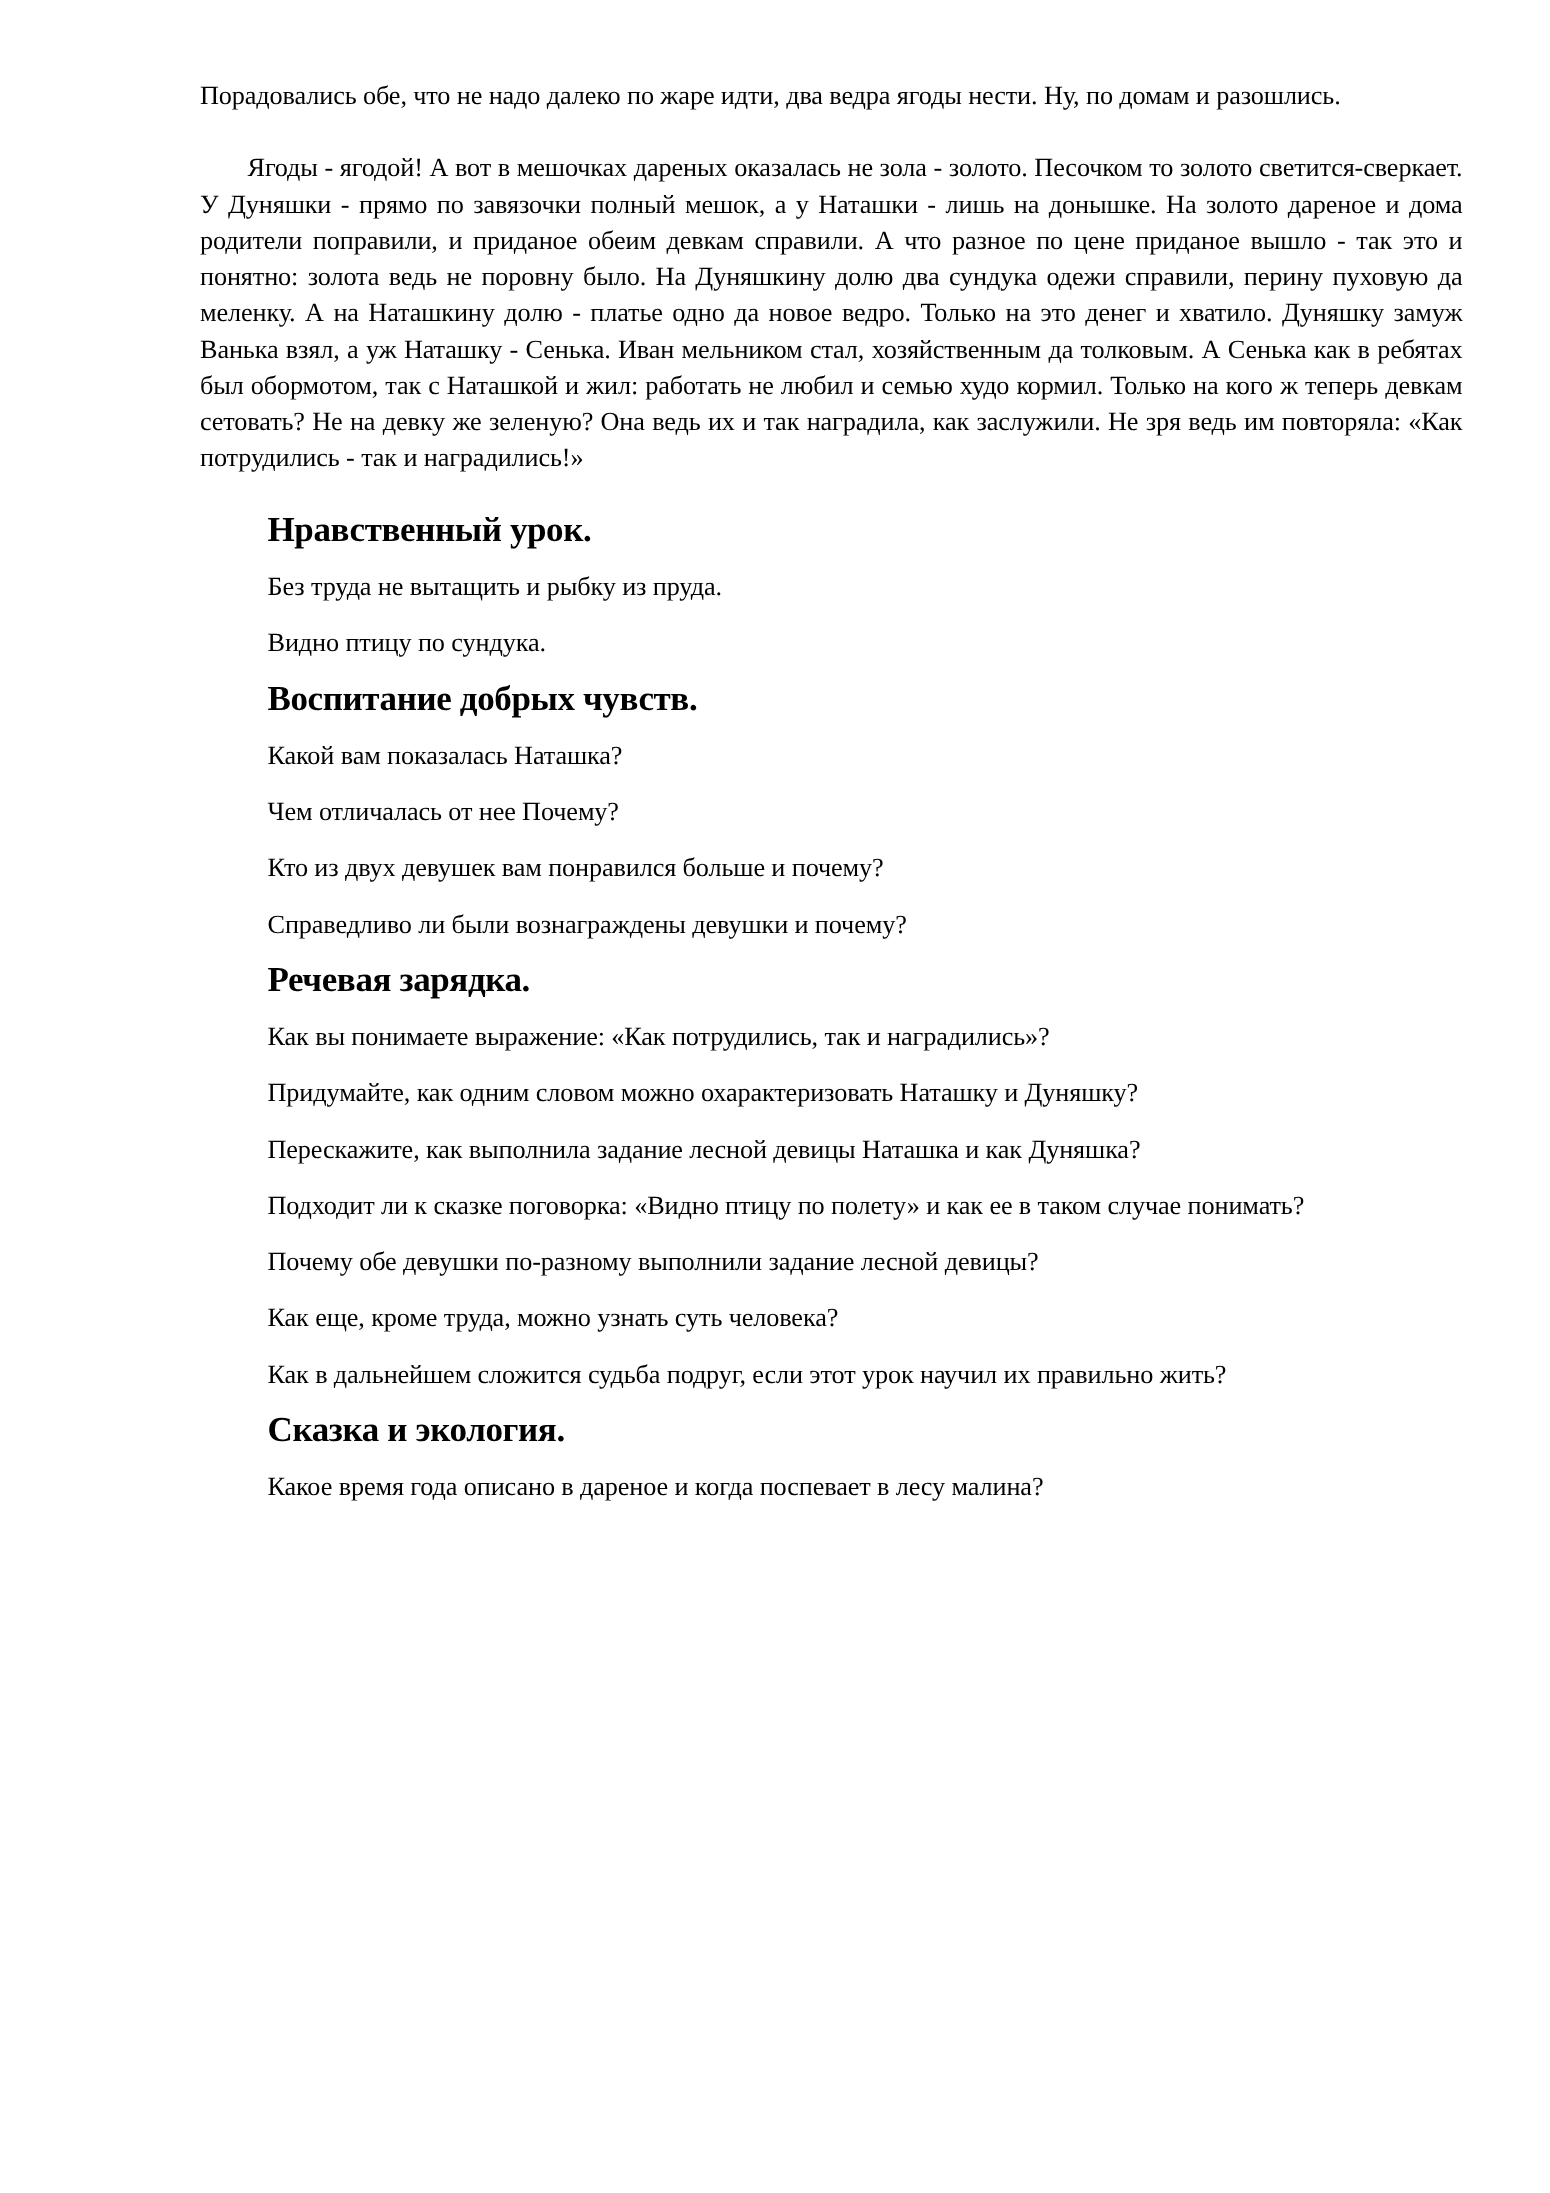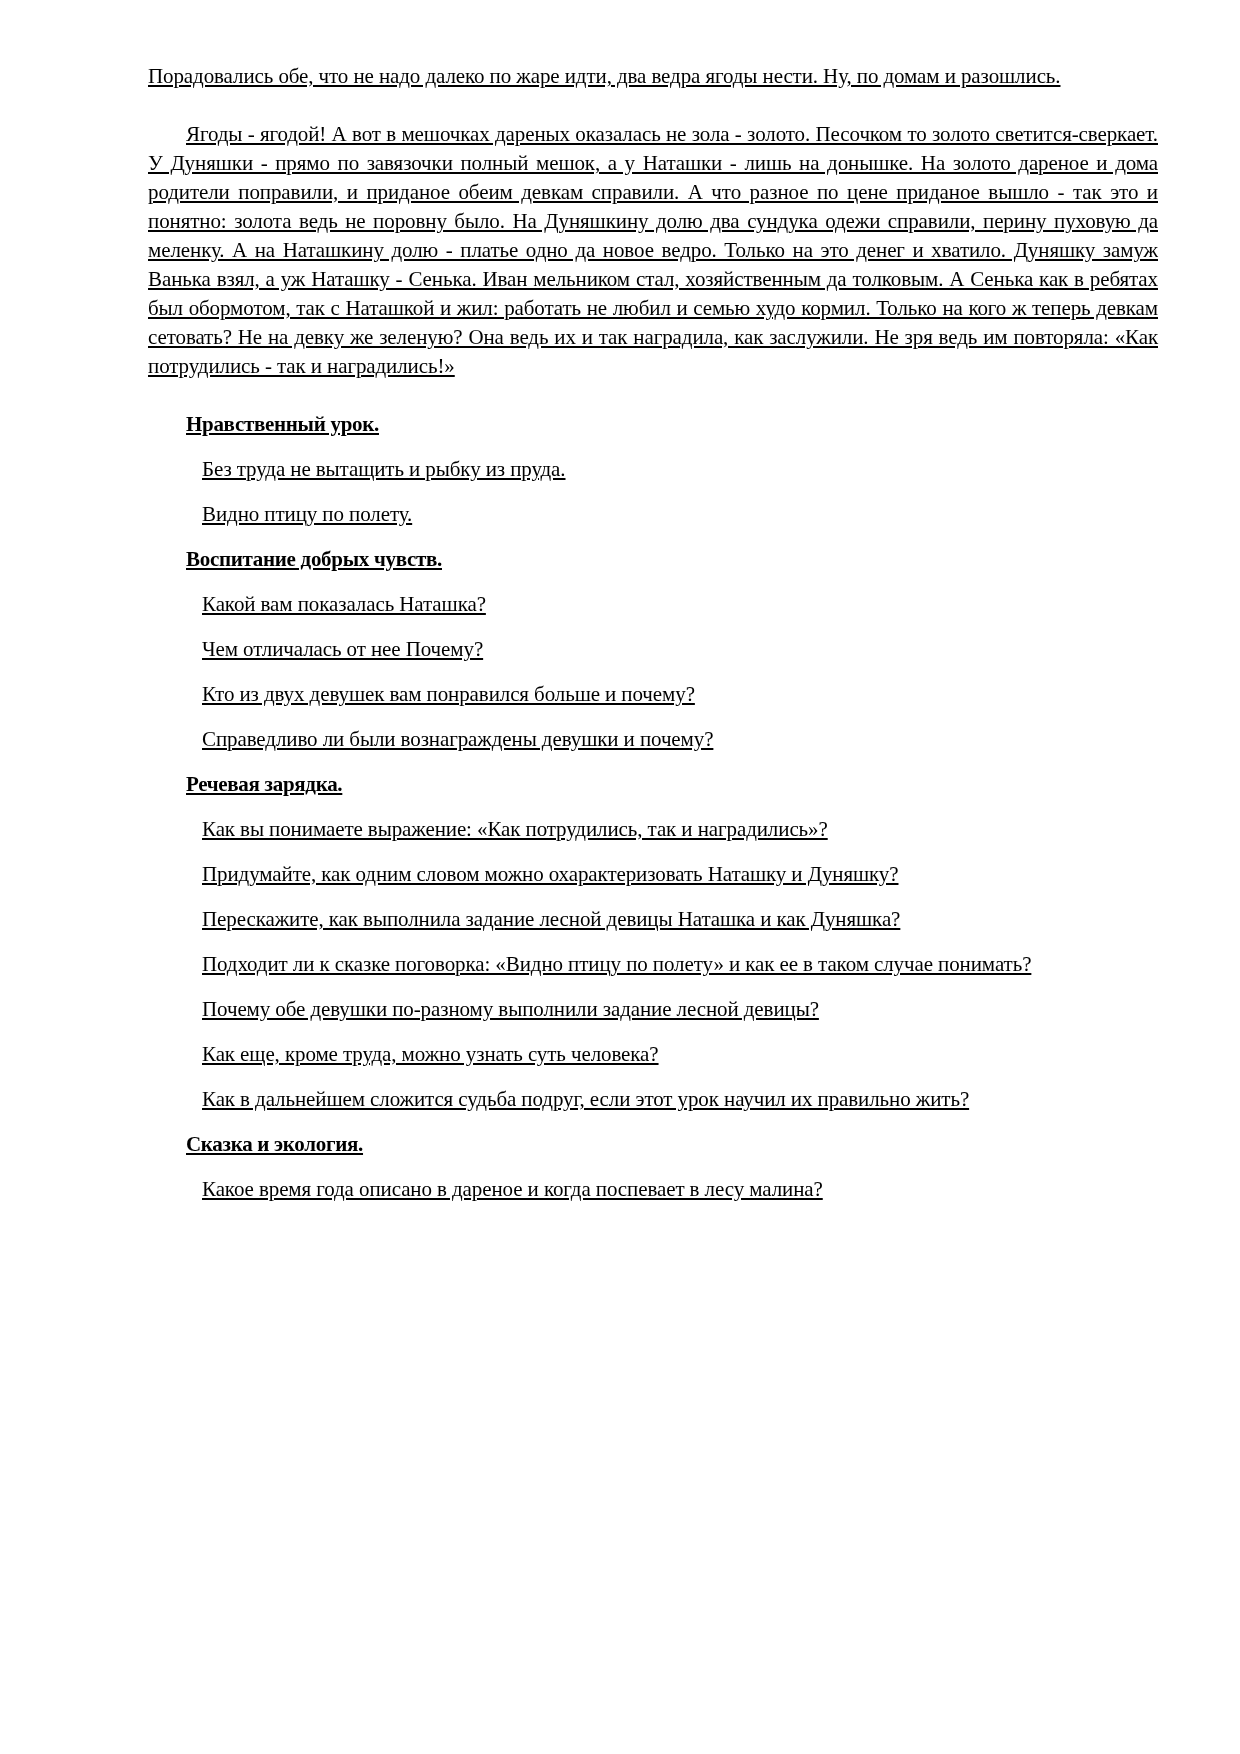--- a/index.html
+++ b/index.html
@@ -10,41 +10,40 @@
     body {
       width: 1240px;
       height: 1754px;
       position: relative;
       overflow: hidden;
       font-family: "Liberation Serif", "DejaVu Serif", serif;
       color: #000000;
     }
     .page {
       position: absolute;
-      left: 148px;
+      left: 160px;
       top: 62px;
       width: 1010px;
-      text-decoration: underline;
     }
     .p {
       font-size: 21px;
       line-height: 29px;
       text-align: justify;
       text-indent: 38px;
       margin: 0;
       letter-spacing: -0.1px;
     }
     .gap-lg { margin-top: 29px; }
     .gap-item { margin-top: 28.5px; }
     .heading {
       font-weight: bold;
-      font-size: 21px;
+      font-size: 28px;
       line-height: 29px;
       text-indent: 38px;
-      margin: 0;
+      margin: 16px;
       letter-spacing: -0.3px;
     }
     .item {
       font-size: 21px;
       line-height: 29px;
       text-indent: 38px;
       margin: 16px;
       text-align: justify;
       letter-spacing: -0.1px;
     }
@@ -53,21 +52,21 @@
 <body>
 
 <div class="page">
 
   <p class="p" style="text-indent:0">Порадовались обе, что не надо далеко по жаре идти, два ведра ягоды нести. Ну, по домам и разошлись.</p>
 
   <p class="p gap-lg">Ягоды - ягодой! А вот в мешочках дареных оказалась не зола - золото. Песочком то золото светится-сверкает. У Дуняшки - прямо по завязочки полный мешок, а у Наташки - лишь на донышке. На золото дареное и дома родители поправили, и приданое обеим девкам справили. А что разное по цене приданое вышло - так это и понятно: золота ведь не поровну было. На Дуняшкину долю два сундука одежи справили, перину пуховую да меленку. А на Наташкину долю - платье одно да новое ведро. Только на это денег и хватило. Дуняшку замуж Ванька взял, а уж Наташку - Сенька. Иван мельником стал, хозяйственным да толковым. А Сенька как в ребятах был обормотом, так с Наташкой и жил: работать не любил и семью худо кормил. Только на кого ж теперь девкам сетовать? Не на девку же зеленую? Она ведь их и так наградила, как заслужили. Не зря ведь им повторяла: «Как потрудились - так и наградились!»</p>
 
   <p class="heading" style="margin-top:29px">Нравственный урок.</p>
   <p class="item gap-item">Без труда не вытащить и рыбку из пруда.</p>
-  <p class="item gap-item">Видно птицу по полету.</p>
+  <p class="item gap-item">Видно птицу по сундука.</p>
 
   <p class="heading gap-item">Воспитание добрых чувств.</p>
   <p class="item gap-item">Какой вам показалась Наташка?</p>
   <p class="item gap-item">Чем отличалась от нее Почему?</p>
   <p class="item gap-item">Кто из двух девушек вам понравился больше и почему?</p>
   <p class="item gap-item">Справедливо ли были вознаграждены девушки и почему?</p>
 
   <p class="heading gap-item">Речевая зарядка.</p>
   <p class="item gap-item">Как вы понимаете выражение: «Как потрудились, так и наградились»?</p>
   <p class="item gap-item">Придумайте, как одним словом можно охарактеризовать Наташку и Дуняшку?</p>

